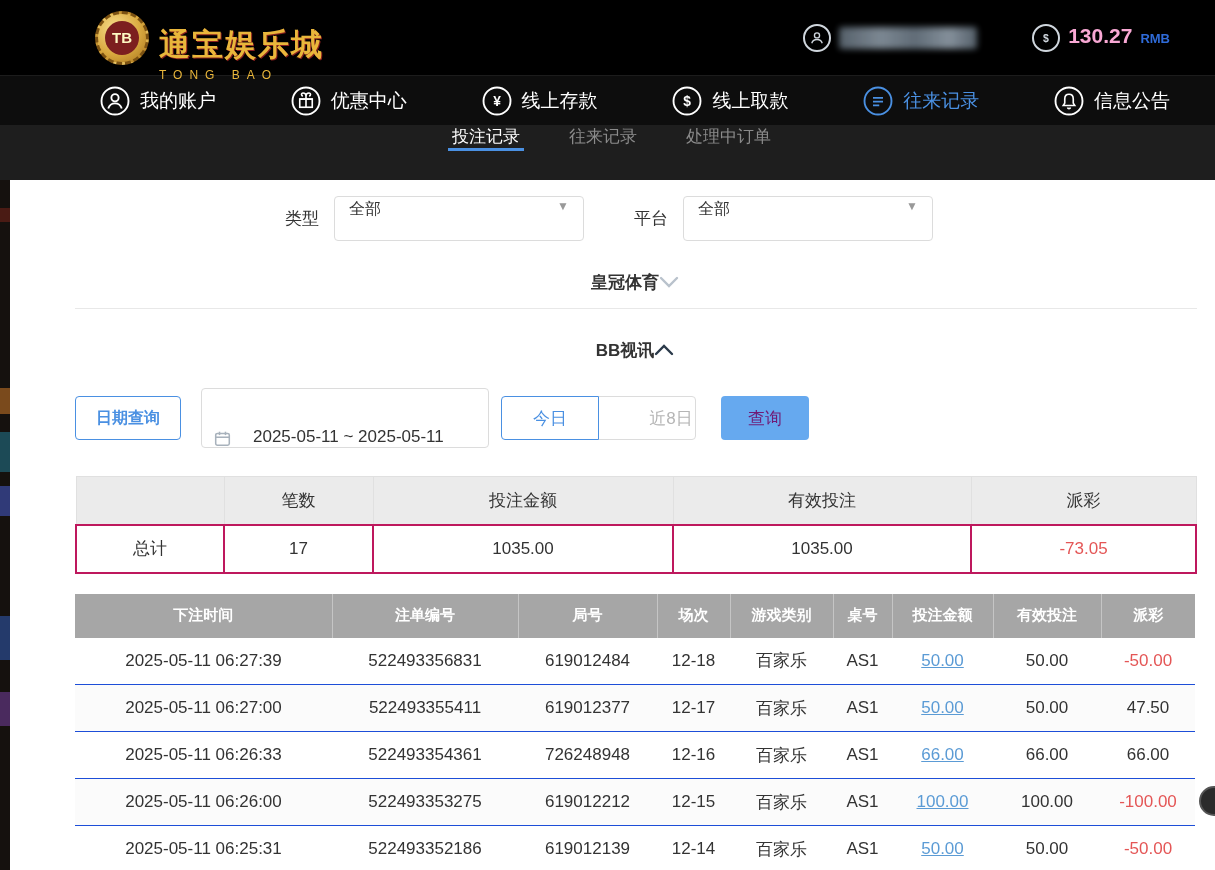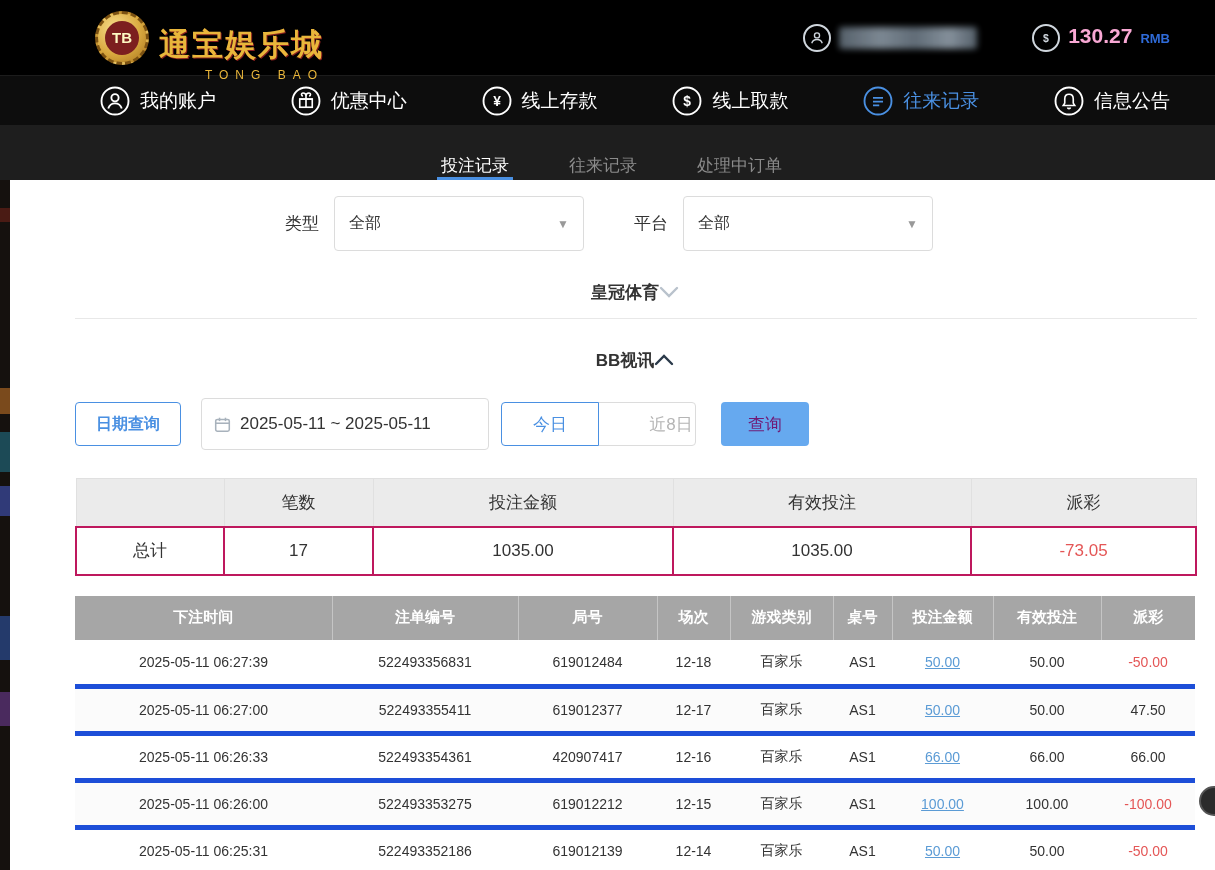--- a/index.html
+++ b/index.html
@@ -8,21 +8,21 @@
   .page { position:relative; width:1215px; height:870px; }
 
   
   .top-header { height:75px; background:#000; display:flex; align-items:center; padding:0 45px 0 95px; }
   .logo { display:flex; align-items:center; gap:10px; }
   .chip { width:54px; height:54px; border-radius:50%;
     background:radial-gradient(circle at 35% 30%, #f7dd8a, #d9a93f 55%, #a9741d);
     border:3px dashed #7c5212; display:flex; align-items:center; justify-content:center; }
   .chip-inner { width:34px; height:34px; border-radius:50%; background:#7c1f1f; color:#fef9c3;
     font-weight:bold; font-size:15px; display:flex; align-items:center; justify-content:center; }
-  .logo-text { display:flex; flex-direction:column; align-items:flex-end;margin-top:31px; }
+  .logo-text { display:flex; flex-direction:column; align-items:flex-start;margin-top:31px; }
   .logo-title { font-size:31px; font-weight:bold; color:#e9b63b; letter-spacing:2px;
     text-shadow:1px 1px 0 #8a1f1f, 2px 2px 2px rgba(0,0,0,.6); }
   .logo-sub { font-size:12px; color:#e9b63b; letter-spacing:7px; margin-top:2px; }
   .header-right { margin-left:auto; display:flex; align-items:center; gap:55px; }
   .user-block { display:flex; align-items:center; gap:8px; }
   .round-icon { width:28px; height:28px; border-radius:50%; border:2px solid #cfd6dd;
     color:#cfd6dd; display:flex; align-items:center; justify-content:center; flex:0 0 auto; }
   .round-icon svg { width:18px; height:18px; }
   .redacted { width:138px; height:22px; border-radius:3px;
     background:linear-gradient(90deg,#5e6a75,#8a97a3 30%,#6b7884 55%,#93a0ac 80%,#5e6a75);
@@ -34,57 +34,57 @@
 
   
   .main-nav { height:50px; background:#0d0d0d; display:flex; align-items:center;
     justify-content:space-between; padding:0 45px 0 100px; border-top:1px solid #1c1c1c; }
   .nav-item { display:flex; align-items:center; gap:10px; color:#fff; font-size:19px; cursor:pointer; }
   .nav-item.active { color:#4a90e2; }
   .nav-icon { width:30px; height:30px; display:flex; }
   .nav-icon svg { width:30px; height:30px; }
 
   
-  .sub-nav { height:55px; background:#1e1e1e; display:flex; align-items:flex-end;
-    justify-content:center; gap:52px;padding-left:8px; }
+  .sub-nav { height:55px; background:#1e1e1e; display:flex; align-items:flex-start;
+    justify-content:center; gap:41px;padding-left:8px; }
   .tab { display:flex; align-items:center; font-size:17px; color:#8b8b8b; cursor:pointer;
     border-bottom:3px solid transparent; padding:0 4px; }
   .tab.active { color:#fff; border-bottom-color:#4a90e2; }
 
   
   .body-row { display:flex; height:690px; }
   .left-strip { width:10px; background:#15110e; position:relative; flex:0 0 auto; }
   .strip-blob { position:absolute; left:0; width:10px; }
   .content { flex:1; background:#fff; padding:16px 20px 0 65px; }
 
   
   .filters { display:flex; align-items:center; margin-left:210px; }
   .filter-label { font-size:17px; color:#333; margin-right:15px; }
-  .select { width:250px; height:55px; border:1px solid #dcdcdc; border-radius:4px;
-    display:flex; align-items:center; justify-content:space-between; padding:16px 14px;
+  .select { width:250px; height:45px; border:1px solid #dcdcdc; border-radius:4px;
+    display:flex; justify-content:space-between; padding:2px 14px;
     font-size:16px; color:#333; cursor:pointer; }
   .select + .filter-label { margin-left:50px; }
   .caret { font-size:12px; color:#999; }
 
   
   .section-header { display:flex; align-items:center; justify-content:space-between;
     padding:16px 2px 14px 0; }
   .section-header.bordered { border-bottom:1px solid #e8e8e8; }
   .section-title { font-size:17px; font-weight:bold; color:#333; }
   .section-header { margin-top:14px;justify-content:center; }
   .chev svg { width:20px; height:12px; }
 
   
   .query-row { display:flex; align-items:center; margin:12px 0 28px 0; }
   .btn { height:44px; border-radius:4px; display:flex; align-items:center; justify-content:center;
     font-size:16px; cursor:pointer; background:#fff; }
   .btn-outline-blue { border:1px solid #4a90e2; color:#4a90e2; font-weight:bold; padding:0 20px; }
   .btn-outline-gray { border:1px solid #dcdcdc; color:#999; padding:0 20px; margin-left:20px; }
-  .date-picker { height:52px; width:288px; border:1px solid #dcdcdc; border-radius:4px;
-    display:flex; align-items:center; gap:9px; padding:0 12px; margin-left:20px;
+  .date-picker { height:60px; width:288px; border:1px solid #dcdcdc; border-radius:4px;
+    display:flex; align-items:flex-end; gap:22px; padding:0 12px; margin-left:20px;
     font-size:17px; color:#333; cursor:pointer; }
   .cal-icon svg { width:17px; height:17px; display:block; }
   .range-group { display:flex; margin-left:12px; }
   .range-btn { width:98px; height:44px; border:1px solid #dcdcdc; color:#b5b5b5; font-size:17px;
     display:flex; align-items:center; justify-content:center; cursor:pointer; background:#fff; }
   .range-btn + .range-btn { margin-left:-1px; }
   .range-btn.first { border-radius:4px 0 0 4px; }
   .range-btn.last { border-radius:0 4px 4px 0;padding-left:48px; }
   .range-btn.active { border-color:#4a90e2; color:#4a90e2; position:relative; z-index:1; }
   .btn-search { background:#66a9ef; color:#701a75; width:88px; margin-left:25px; font-size:17px; border:none; }
@@ -94,22 +94,22 @@
   .summary th { background:#ebebeb; border:1px solid #e0e0e0; height:48px; font-size:17px;
     font-weight:normal; color:#333; text-align:center; }
   .summary td { border:2px solid #be185d; height:48px; font-size:17px; color:#333; text-align:center; }
   .neg { color:#e45656 !important; }
 
   
   .detail { margin-top:20px; }
   .detail th { background:#a6a6a6; color:#fff; font-size:15px; font-weight:bold; height:44px;
     text-align:center; border-right:1px solid rgba(255,255,255,.35); }
   .detail th:last-child { border-right:none; }
-  .detail td { height:47px; font-size:14px; color:#333; text-align:center;
-    border-bottom:5px solid #1d4ed8; background:#fff; }
+  .detail td { height:47px; font-size:17px; color:#333; text-align:center;
+    border-bottom:1px solid #1d4ed8; background:#fff; }
   .detail tr:nth-child(even) td { background:#fbfbfb; }
   .amt-link { color:#5b9bd5; text-decoration:underline; cursor:pointer; }
 
   
   .float-circle { position:absolute; right:-14px; top:786px; width:30px; height:30px;
     border-radius:50%; background:#2b2b2b; border:2px solid #555; }
 </style>
 </head>
 <body>
 
@@ -348,21 +348,21 @@
               <td>12-17</td>
               <td>百家乐</td>
               <td>AS1</td>
               <td><a class="amt-link">50.00</a></td>
               <td>50.00</td>
               <td>47.50</td>
             </tr>
             <tr>
               <td>2025-05-11 06:26:33</td>
               <td>522493354361</td>
-              <td>420907417</td>
+              <td>726248948</td>
               <td>12-16</td>
               <td>百家乐</td>
               <td>AS1</td>
               <td><a class="amt-link">66.00</a></td>
               <td>66.00</td>
               <td>66.00</td>
             </tr>
             <tr>
               <td>2025-05-11 06:26:00</td>
               <td>522493353275</td>

